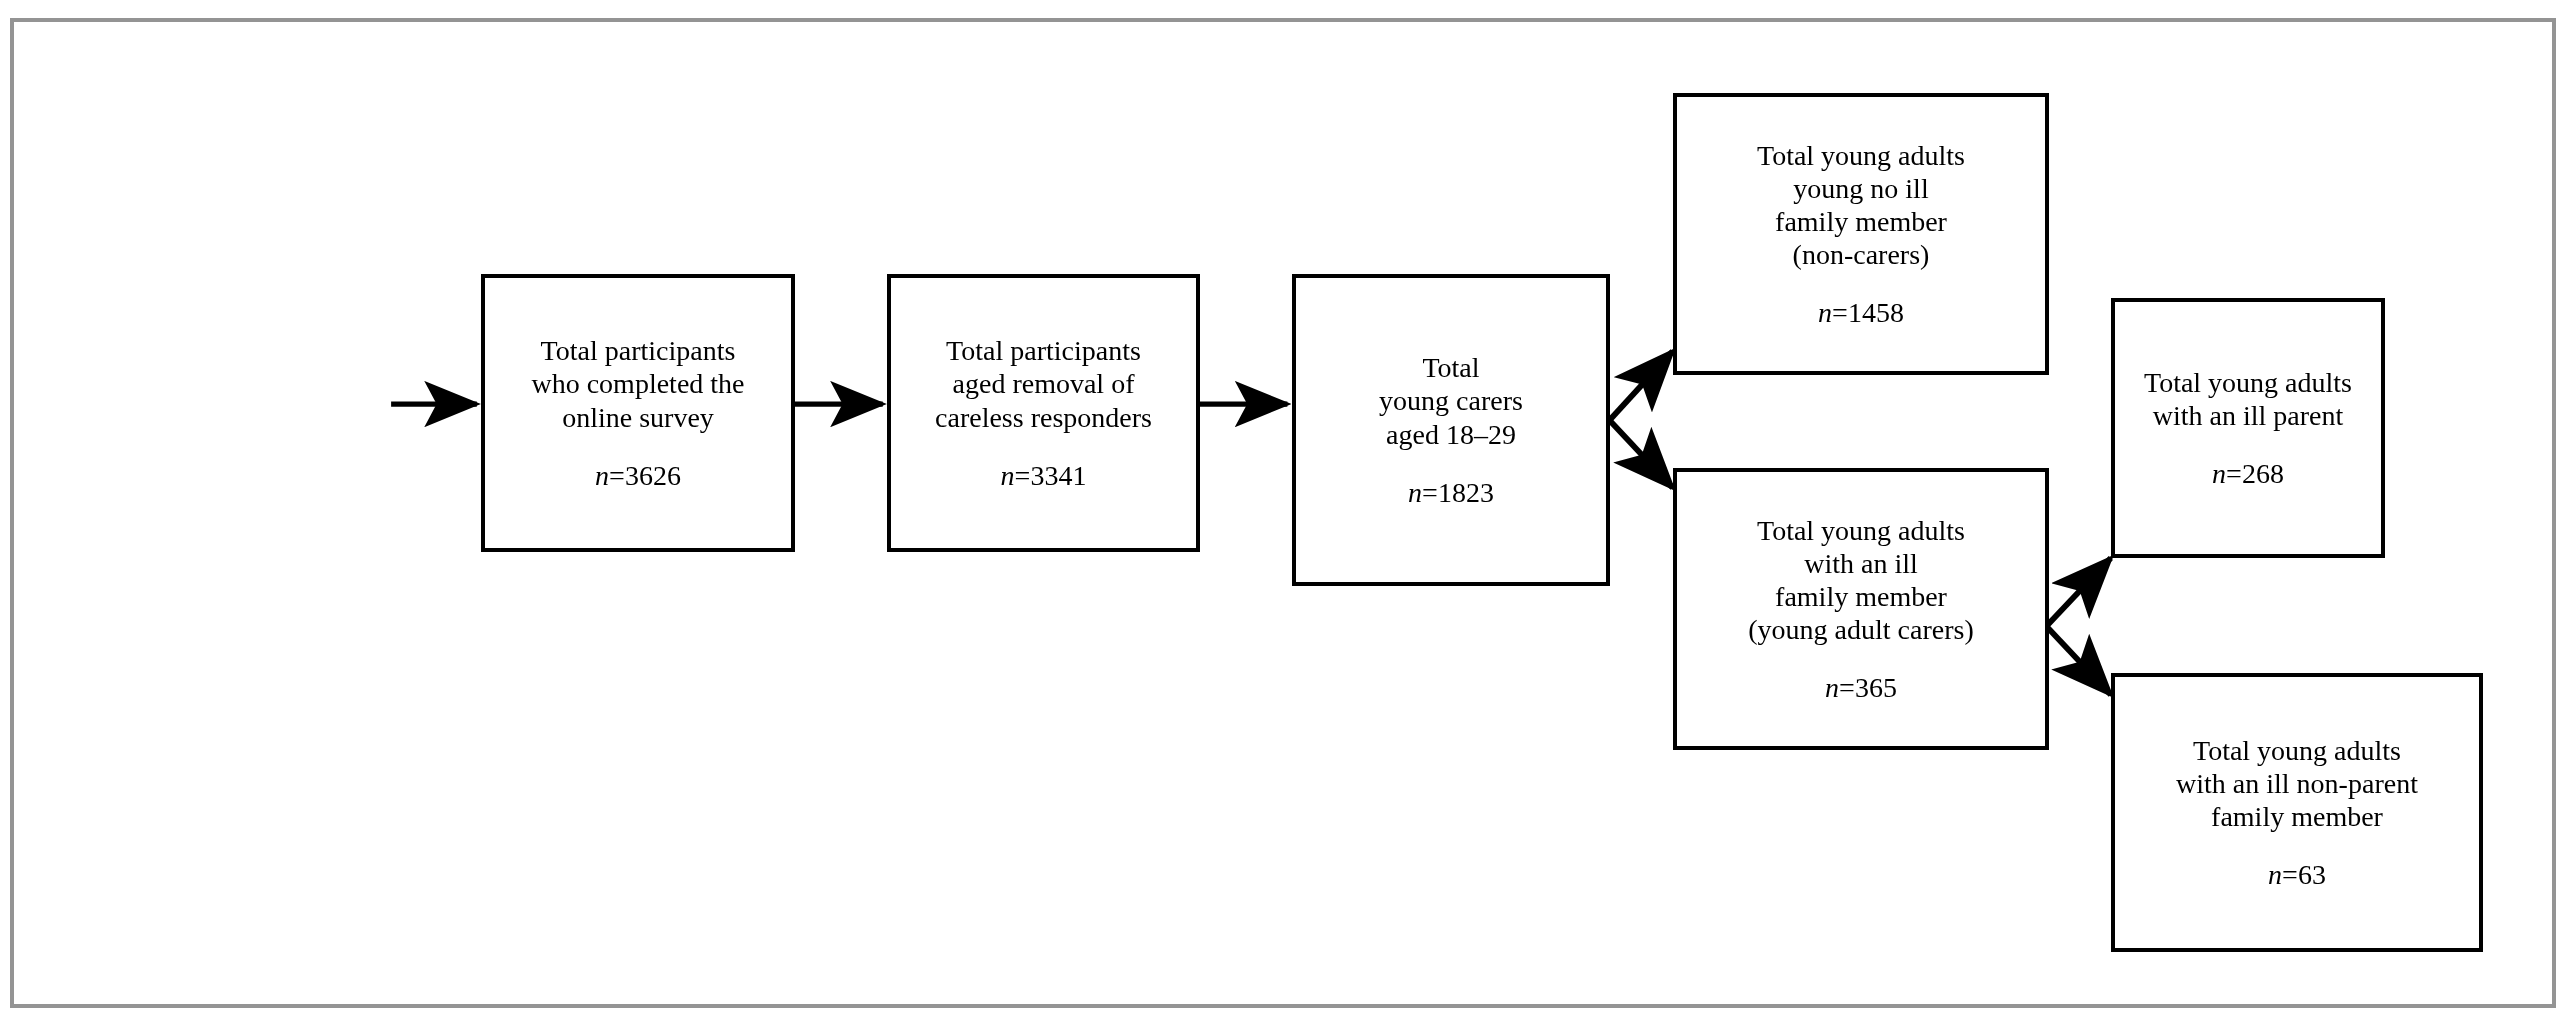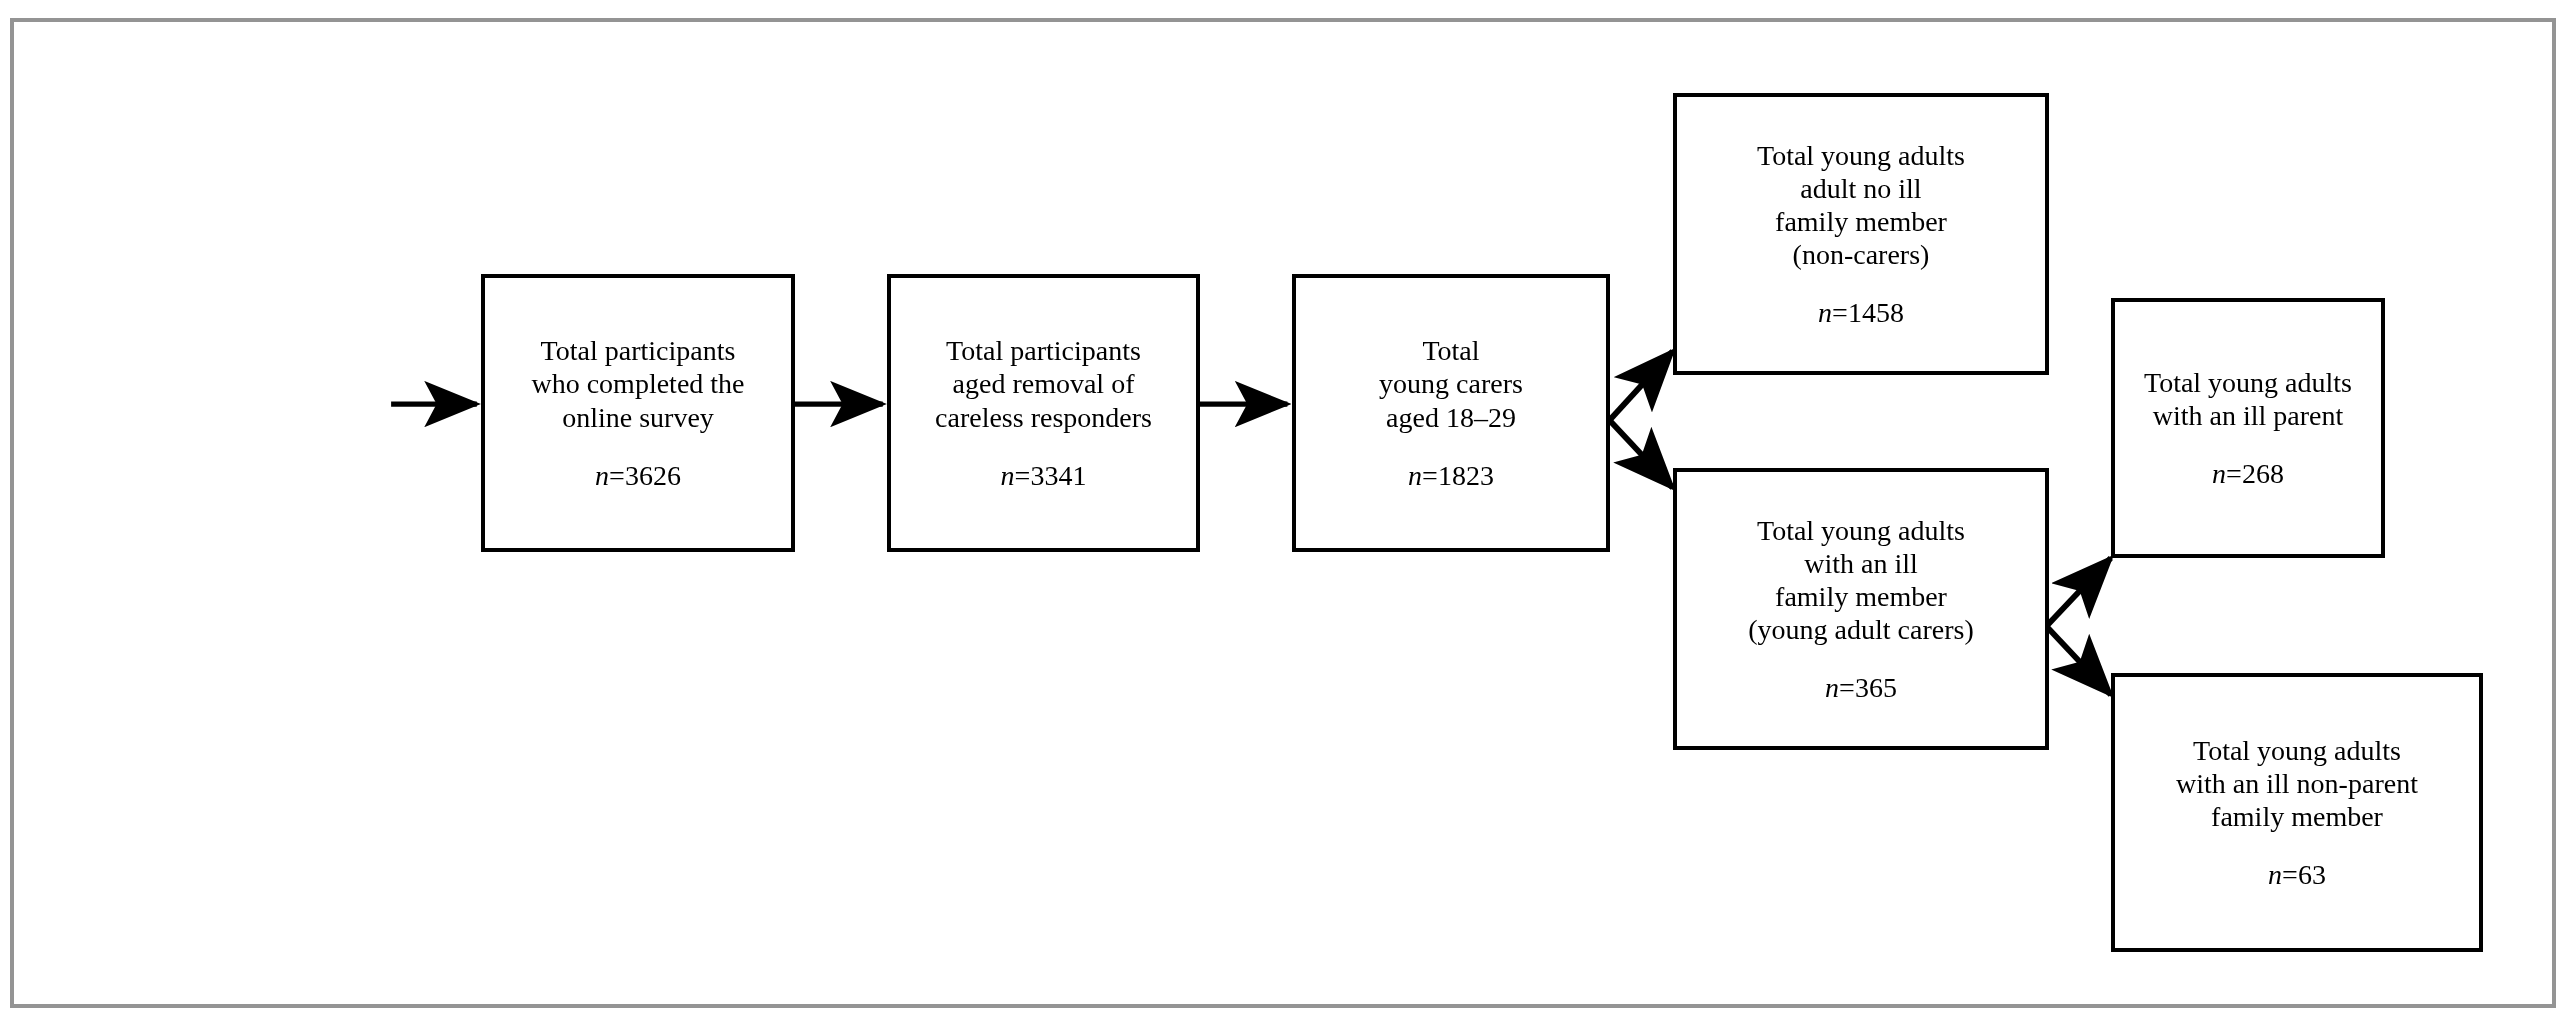--- a/index.html
+++ b/index.html
@@ -100,30 +100,30 @@
     <span class="nval"><i>n</i><span>=3626</span></span>
   </div>
 
   <div class="node" style="left:887px; top:274px; width:313px; height:278px;">
     <span class="ln">Total participants</span>
     <span class="ln">aged removal of</span>
     <span class="ln">careless responders</span>
     <span class="nval"><i>n</i><span>=3341</span></span>
   </div>
 
-  <div class="node" style="left:1292px; top:274px; width:318px; height:278px;">
+  <div class="node" style="left:1292px; top:274px; width:318px; height:312px;">
     <span class="ln">Total</span>
     <span class="ln">young carers</span>
     <span class="ln">aged 18–29</span>
     <span class="nval"><i>n</i><span>=1823</span></span>
   </div>
 
   <div class="node" style="left:1673px; top:93px; width:376px; height:282px;">
     <span class="ln">Total young adults</span>
-    <span class="ln">adult no ill</span>
+    <span class="ln">young no ill</span>
     <span class="ln">family member</span>
     <span class="ln">(non-carers)</span>
     <span class="nval"><i>n</i><span>=1458</span></span>
   </div>
 
   <div class="node" style="left:1673px; top:468px; width:376px; height:282px;">
     <span class="ln">Total young adults</span>
     <span class="ln">with an ill</span>
     <span class="ln">family member</span>
     <span class="ln">(young adult carers)</span>

